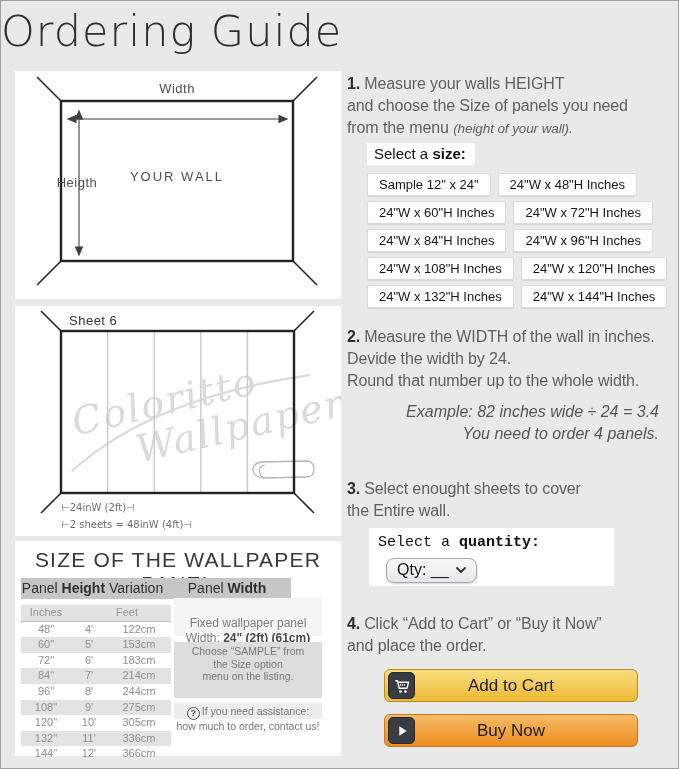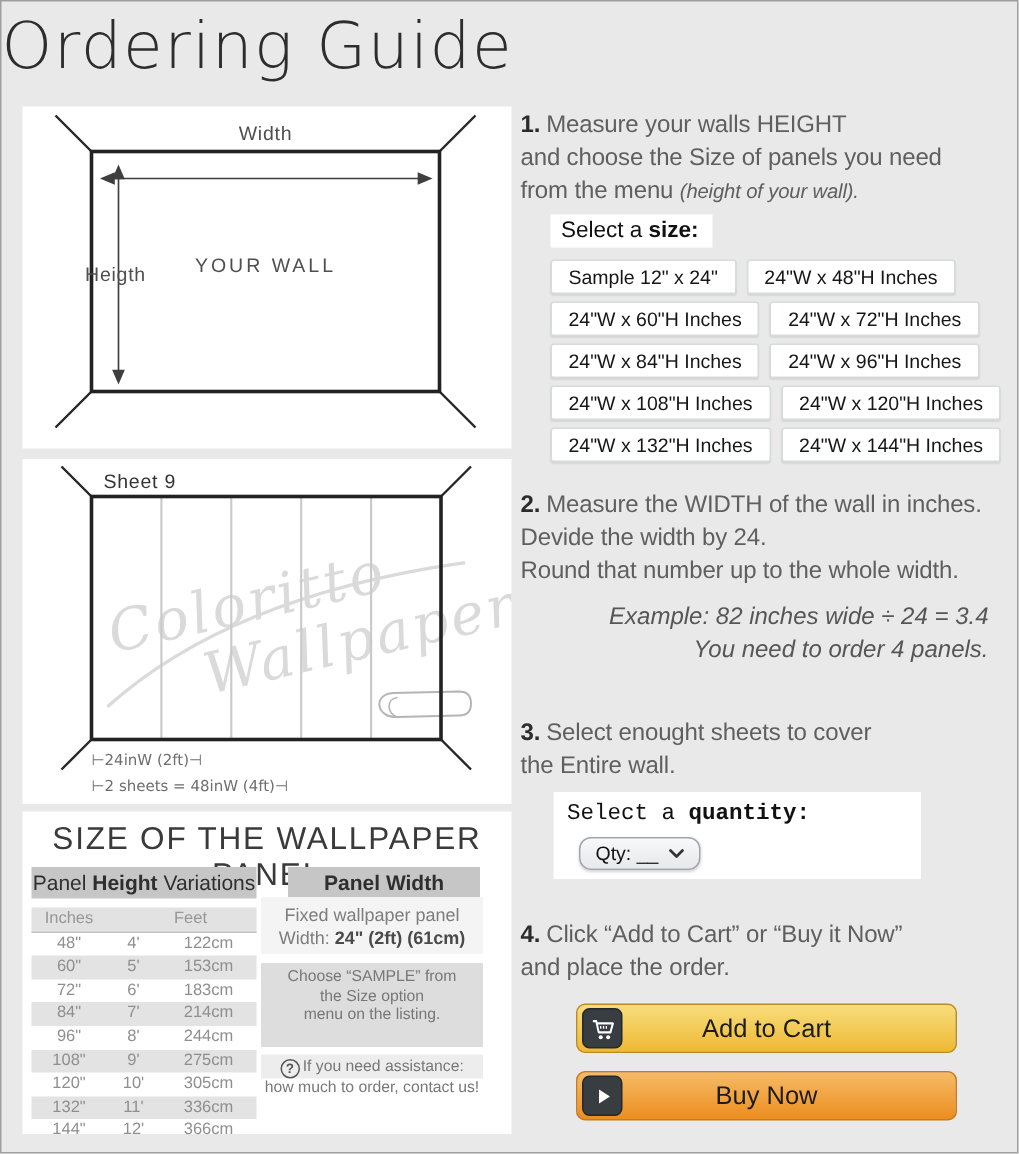--- a/index.html
+++ b/index.html
@@ -14,28 +14,28 @@
   #panel-sheet{left:14px;top:305px;width:326px;height:230px;}
   #panel-table{left:14px;top:540px;width:326px;height:215px;}
   .diag-label{position:absolute;color:#4f4f4f;font-size:13px;letter-spacing:.5px;}
   .annot{position:absolute;font-size:10px;color:#6e6e6e;font-family:"DejaVu Sans",sans-serif;}
   
   .tbl-title{position:absolute;top:7px;left:0;right:0;text-align:center;font-size:21px;
       letter-spacing:1.2px;color:#3a3a3a;}
   .hdr-bar{position:absolute;top:37px;height:21px;background:#c6c6c6;text-align:center;
       font-size:14px;color:#2f2f2f;line-height:21px;}
   #hdr-left{left:6px;width:150px;}
-  #hdr-right{left:177px;width:128px;font-weight:bold;}
+  #hdr-right{left:148px;width:128px;}
   .data-grid{position:absolute;left:6px;top:64px;width:150px;}
   .t-row{display:grid;grid-template-columns:50px 36px 64px;height:15.6px;line-height:15.6px;
       font-size:11px;color:#8f8f8f;text-align:center;}
   .t-row.hdr{color:#979797;background:#e2e2e2;border-bottom:1px solid #c2c2c2;gap:38px;}
   .t-row.alt{background:#e3e3e3;}
   .note-box{position:absolute;left:159px;width:148px;text-align:center;box-sizing:border-box;}
-  #fixed-note{top:57px;height:38px;background:#f4f4f4;font-size:12px;color:#7d7d7d;padding-top:5px;line-height:15px;}
+  #fixed-note{top:57px;height:38px;background:#f4f4f4;font-size:12px;color:#7d7d7d;padding-top:18px;line-height:15px;}
   #fixed-note b{color:#4a4a4a;}
   #sample-note{top:101px;height:56px;background:#dddddd;padding-top:3px;}
   #sample-note .nt{font-size:12px;font-weight:bold;color:#3f3f3f;line-height:14px;}
   #sample-note .nl{font-size:10.5px;color:#777;line-height:12.5px;}
   #assist-note{top:162px;height:16px;background:#ededed;font-size:10.5px;color:#777;line-height:13px;padding-top:2px;}
   .qicon{display:inline-block;width:11px;height:11px;border:1px solid #555;border-radius:50%;
       font-size:9px;line-height:11px;font-weight:bold;color:#555;text-align:center;margin-right:2px;vertical-align:-1px;}
   
   .step{position:absolute;left:346px;color:#5f5f5f;font-size:16px;line-height:22px;letter-spacing:-.1px;}
   .step .line{white-space:nowrap;}
@@ -46,21 +46,21 @@
   #size-strip{left:366px;top:142px;}
   .size-grid{position:absolute;left:366px;top:172px;width:312px;}
   .size-row{display:flex;gap:7px;margin-bottom:5px;}
   .size-btn{background:#fff;border:1px solid #d8dbdb;border-radius:2px;padding:3px 11px;
       font-size:13px;color:#161616;box-shadow:0 1px 1px rgba(0,0,0,.08);cursor:pointer;white-space:nowrap;}
   .example{position:absolute;left:346px;top:400px;width:312px;text-align:right;font-style:italic;
       color:#565656;font-size:16px;line-height:22px;}
   .qty-box{position:absolute;left:368px;top:527px;width:245px;height:58px;background:#fff;}
   .qty-label{position:absolute;left:9px;top:6px;font-size:15px;color:#111;font-family:Liberation Mono, monospace;}
   .qty-pill{position:absolute;left:17px;top:30px;border:1px solid #9fa6ad;border-radius:8px;
-      background:linear-gradient(#f8f9fa,#e6e8eb);padding:2px 10px 3px;font-size:13px;color:#111;
+      background:linear-gradient(#f8f9fa,#e6e8eb);padding:2px 10px 3px;font-size:16px;color:#111;
       box-shadow:0 1px 2px rgba(15,17,17,.18);display:inline-flex;align-items:center;gap:7px;cursor:pointer;}
   
   .amz-btn{position:absolute;left:383px;width:254px;height:33px;border-radius:6px;
       display:flex;align-items:center;justify-content:center;font-size:17px;color:#1c1c1c;cursor:pointer;box-sizing:border-box;}
   #btn-cart{top:668px;background:linear-gradient(#f8dd7d,#eeb933);border:1px solid #bc8b1f;text-align:right;}
   #btn-buy{top:713px;background:linear-gradient(#f6bb66,#ec8d20);border:1px solid #c87a1c;}
   .icon-sq{position:absolute;left:3px;top:2px;width:27px;height:27px;background:#383d42;
       border:1px solid #24282c;border-radius:5px;display:flex;align-items:center;justify-content:center;box-sizing:border-box;}
 </style>
 </head>
@@ -113,21 +113,21 @@
         <path d="M250 172 c-7 -2 -8 -12 0 -13" fill="none" stroke="#b5b5b5" stroke-width="1.1"></path>
       </g>
       <g stroke="#262626" stroke-width="1.6">
         <line x1="46" y1="25" x2="26" y2="5"></line>
           <line x1="279" y1="25" x2="299" y2="5"></line>
         <line x1="46" y1="187" x2="26" y2="207"></line>
           <line x1="279" y1="187" x2="299" y2="207"></line>
       </g>
       <rect x="46" y="25" width="233" height="162" fill="none" stroke="#222" stroke-width="2.4"></rect>
     </svg>
-    <div class="diag-label" style="left:54px;top:7px;color:#333;">Sheet 9</div>
+    <div class="diag-label" style="left:54px;top:7px;color:#333;">Sheet 6</div>
     <div class="annot" style="left:46px;top:196px;">⊢24inW (2ft)⊣</div>
     <div class="annot" style="left:46px;top:213px;">⊢2 sheets = 48inW (4ft)⊣</div>
   </div>
 
   <div class="panel" id="panel-table">
     <div class="tbl-title">SIZE OF THE WALLPAPER PANEL</div>
 
     <div class="hdr-bar" id="hdr-left"><span>Panel </span><b>Height</b><span> Variations</span></div>
     <div class="hdr-bar" id="hdr-right"><span>Panel </span><b>Width</b></div>
 

